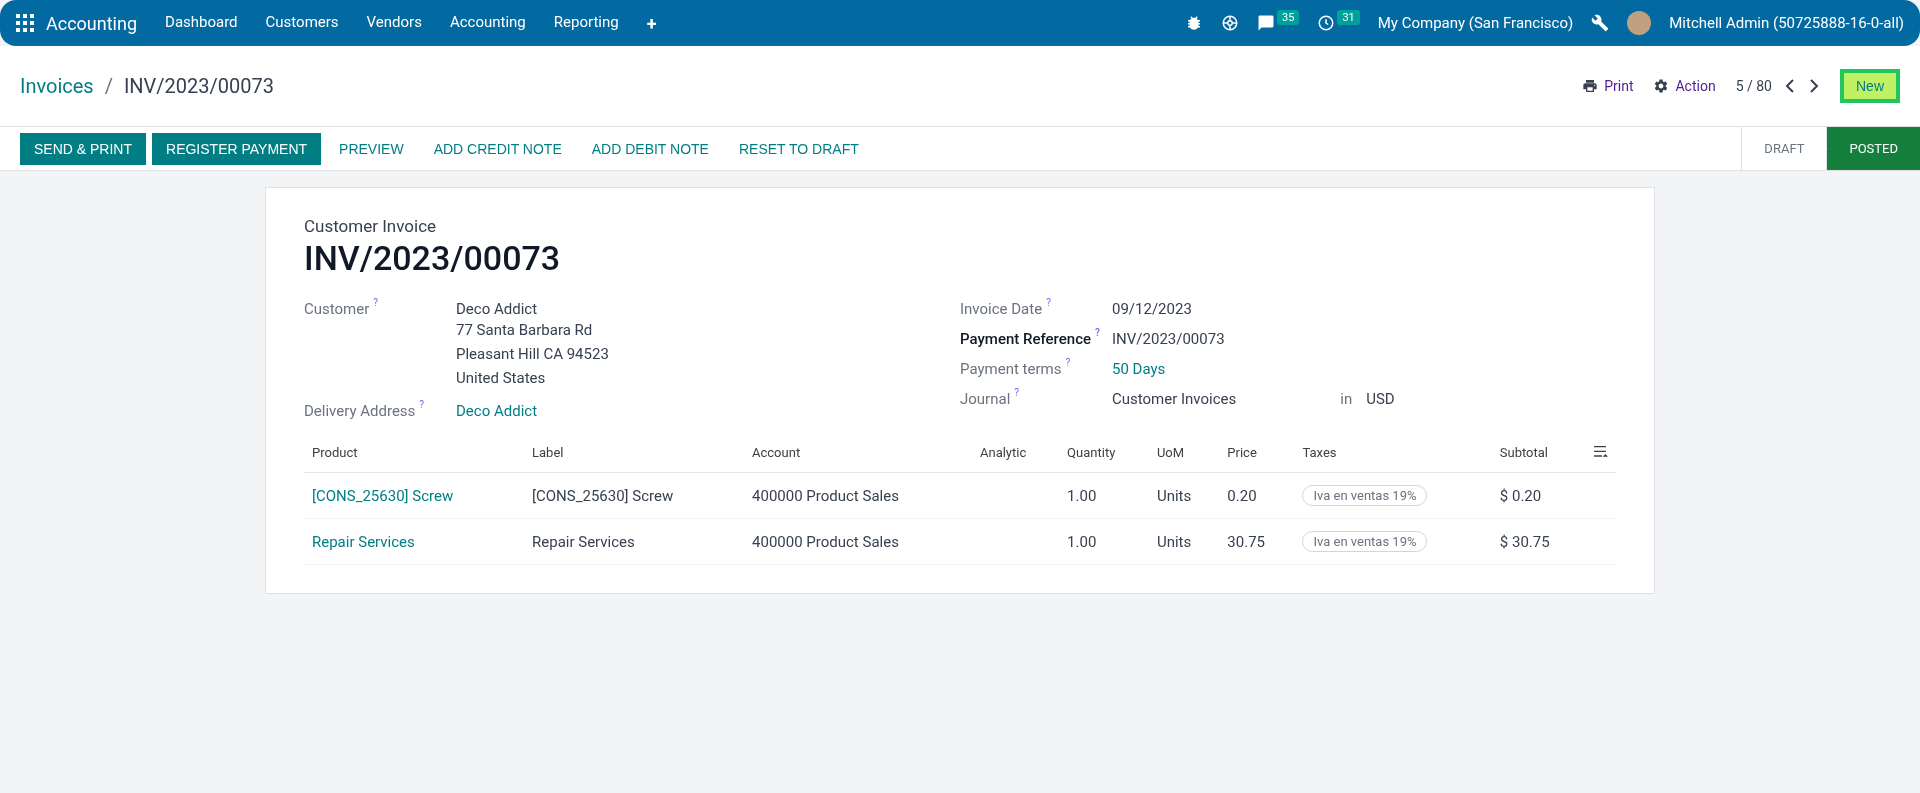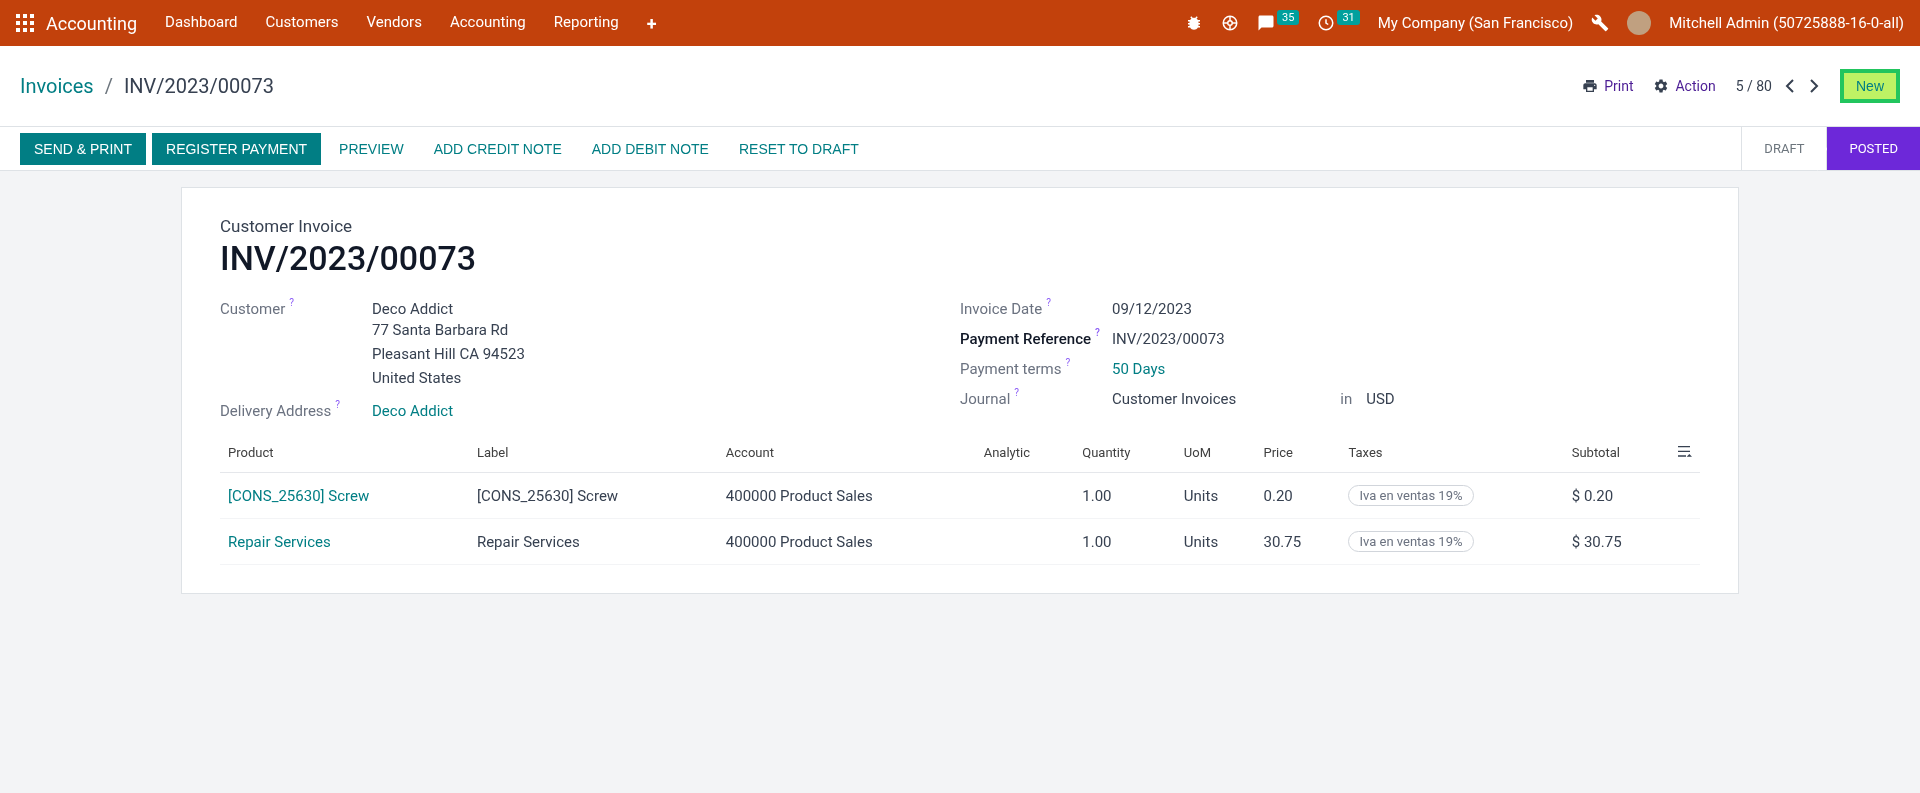--- a/index.html
+++ b/index.html
@@ -1,19 +1,19 @@
 <!DOCTYPE html>
 <html><head>
 <meta charset="utf-8">
 <style>
 * { margin: 0; padding: 0; box-sizing: border-box; }
 body { font-family: -apple-system, BlinkMacSystemFont, "Segoe UI", Roboto, sans-serif; font-size: 14px; color: #374151; background: #f3f4f6; }
 
 
-.topnav { background: #c2410c; height: 46px; display: flex; align-items: center; padding: 0 16px; color: #fff; }
+.topnav { background: #0369a1; height: 46px; display: flex; align-items: center; padding: 0 16px; color: #fff; border-radius: 16px; }
 .topnav .apps-icon { width: 18px; height: 18px; margin-right: 12px; cursor: pointer; }
 .topnav .app-name { font-size: 18px; font-weight: 400; margin-right: 28px; }
 .topnav .menu { display: flex; gap: 28px; }
 .topnav .menu a { color: #fff; text-decoration: none; font-size: 15px; cursor: pointer; }
 .topnav .spacer { flex: 1; }
 .topnav .systray { display: flex; align-items: center; gap: 18px; }
 .topnav .systray .icn { cursor: pointer; display: flex; align-items: center; position: relative; }
 .topnav .badge { background: #00A09D; color: #fff; font-size: 11px; padding: 1px 5px; border-radius: 3px; margin-left: 2px; position: relative; top: -6px; }
 .topnav .company { font-size: 15px; }
 .topnav .avatar { width: 24px; height: 24px; border-radius: 50%; background: #c0a080; display:inline-block; }
@@ -33,27 +33,27 @@
 .cp-right .new-btn { border: 4px solid #22c55e; color: #017e84; background: #bef264; padding: 5px 12px; cursor: pointer; font-size: 14px; }
 
 
 .status-row { display: flex; align-items: stretch; padding: 0 0 0 20px; border-top: 1px solid #dee2e6; height: 44px; }
 .status-row .btns { display: flex; align-items: center; gap: 6px; flex-wrap: wrap; }
 .status-row .btns button.primary { background: #017e84; color: #fff; border: none; padding: 8px 14px; font-size: 14px; cursor: pointer; text-transform: uppercase; }
 .status-row .btns button.secondary { background: #fff; color: #017e84; border: none; padding: 8px 12px; font-size: 14px; cursor: pointer; text-transform: uppercase; }
 .status-row .spacer { flex: 1; }
 .statusbar { display: flex; align-items: stretch; }
 .statusbar .stage { display: flex; align-items: center; padding: 0 22px; font-size: 13px; position: relative; border-left: 1px solid #dee2e6; color: #6c757d; text-transform: uppercase; }
-.statusbar .stage.active { background: #6d28d9; color: #fff; }
+.statusbar .stage.active { background: #15803d; color: #fff; }
 .statusbar .stage.active::before { content: ""; position: absolute; left: -10px; top: 0; bottom: 0; width: 0; border-top: 22px solid transparent; border-bottom: 22px solid transparent; border-left: 10px solid #fff; }
 .statusbar .stage:not(.active)::after { content: ""; }
 
 
 .sheet-wrap { display: flex; justify-content: center; padding: 16px 0 40px 0; }
-.sheet { background: #fff; border: 1px solid #dee2e6; width: 1558px; max-width: calc(100% - 160px); padding: 28px 38px; }
+.sheet { background: #fff; border: 1px solid #dee2e6; width: 1390px; max-width: calc(100% - 160px); padding: 28px 38px; }
 .sheet .doc-type { font-size: 17px; color: #374151; margin-bottom: 2px; }
 .sheet h1 { font-size: 34px; font-weight: 500; color: #111827; margin-bottom: 22px; }
 .field-row { display: flex; }
 .left-col, .right-col { flex: 1; }
 .field { display: flex; margin-bottom: 12px; align-items: flex-start; }
 .field .lbl { width: 152px; color: #6b7280; font-size: 15px; display: flex; align-items: flex-start; }
 .field .lbl.bold { color: #111827; font-weight: 500; }
 .field .lbl .q { font-size: 10px; color: #8b5cf6; margin-left: 4px; position: relative; top: -3px; }
 .field .val { color: #374151; font-size: 15px; }
 .field .val.link { color: #017e84; }

